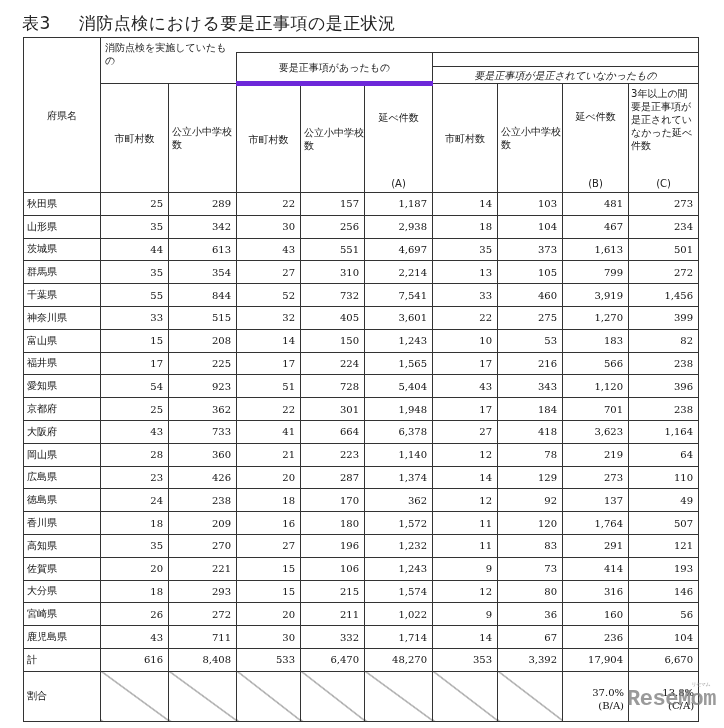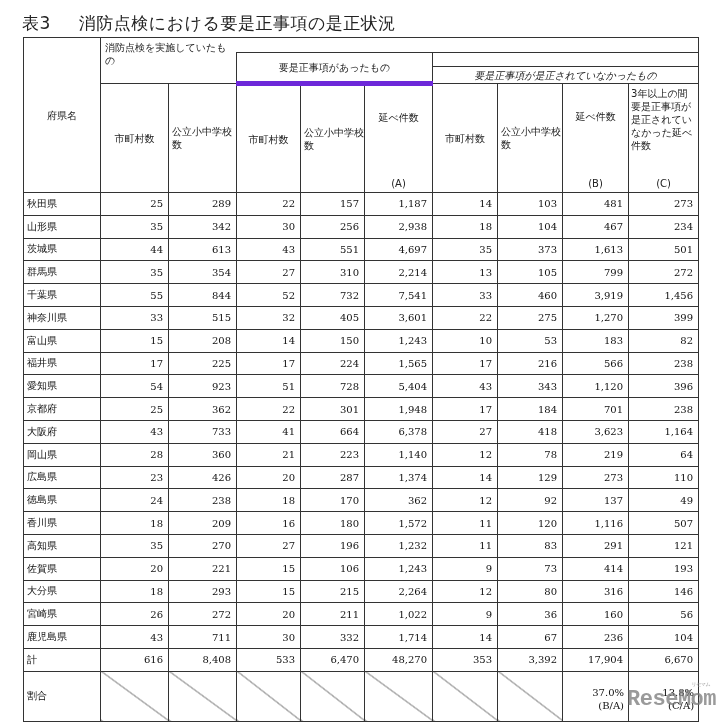--- a/index.html
+++ b/index.html
@@ -265,21 +265,21 @@
       </tr>
       <tr class="data">
         <td class="name-cell">香川県</td>
         <td class="num-cell">18</td>
         <td class="num-cell">209</td>
         <td class="num-cell">16</td>
         <td class="num-cell">180</td>
         <td class="num-cell">1,572</td>
         <td class="num-cell">11</td>
         <td class="num-cell">120</td>
-        <td class="num-cell">1,116</td>
+        <td class="num-cell">1,764</td>
         <td class="num-cell">507</td>
       </tr>
       <tr class="data">
         <td class="name-cell">高知県</td>
         <td class="num-cell">35</td>
         <td class="num-cell">270</td>
         <td class="num-cell">27</td>
         <td class="num-cell">196</td>
         <td class="num-cell">1,232</td>
         <td class="num-cell">11</td>
@@ -298,21 +298,21 @@
         <td class="num-cell">73</td>
         <td class="num-cell">414</td>
         <td class="num-cell">193</td>
       </tr>
       <tr class="data">
         <td class="name-cell">大分県</td>
         <td class="num-cell">18</td>
         <td class="num-cell">293</td>
         <td class="num-cell">15</td>
         <td class="num-cell">215</td>
-        <td class="num-cell">2,264</td>
+        <td class="num-cell">1,574</td>
         <td class="num-cell">12</td>
         <td class="num-cell">80</td>
         <td class="num-cell">316</td>
         <td class="num-cell">146</td>
       </tr>
       <tr class="data">
         <td class="name-cell">宮崎県</td>
         <td class="num-cell">26</td>
         <td class="num-cell">272</td>
         <td class="num-cell">20</td>

